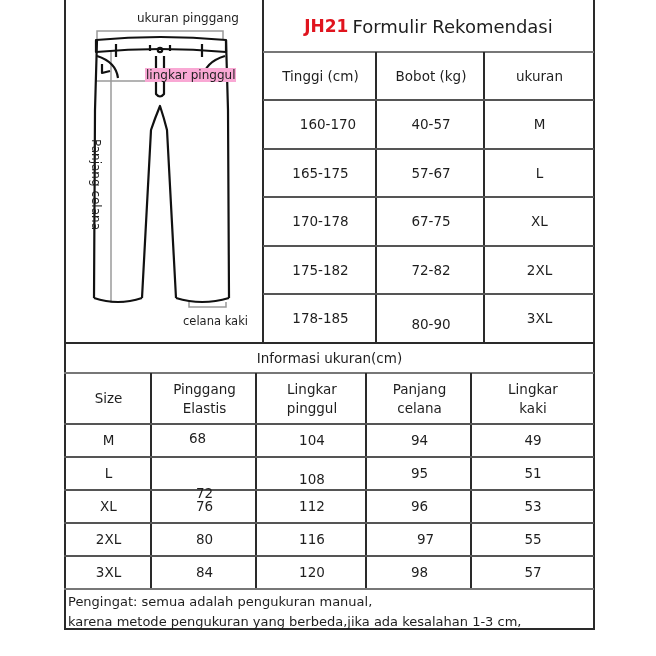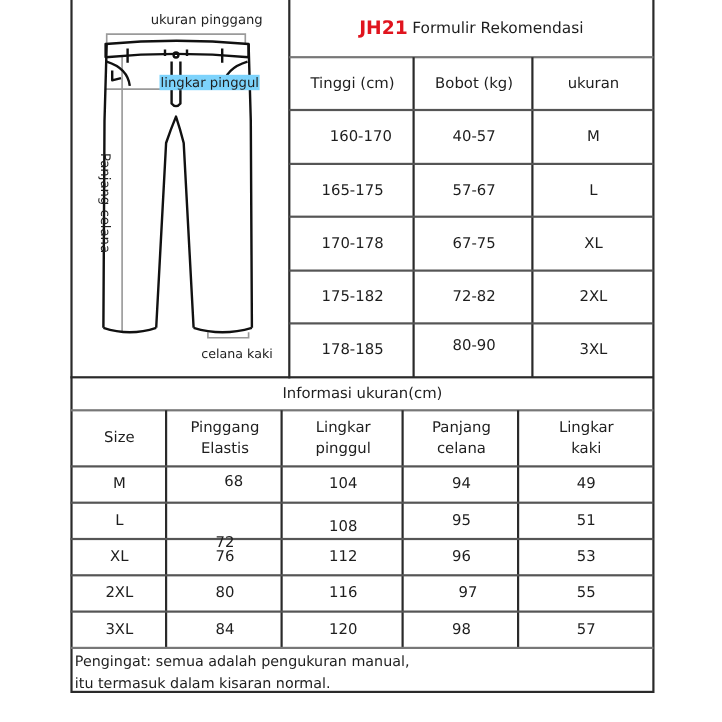--- a/index.html
+++ b/index.html
@@ -5,21 +5,21 @@
   html, body { margin:0; padding:0; background:#ffffff; }
   body { width:656px; height:656px; position:relative; overflow:hidden;
          font-family:"DejaVu Sans", sans-serif; color:#1a1a1a; }
   .abs { position:absolute; box-sizing:border-box; }
   .cell { position:absolute; box-sizing:border-box; display:flex; align-items:center; justify-content:center;
           text-align:center; font-size:13.5px; line-height:19px; color:#1e1e1e; }
   .hline { position:absolute; height:2px; background:#555; }
   .vline { position:absolute; width:2px; background:#2a2a2a; }
   .frame { position:absolute; border:2px solid #2a2a2a; box-sizing:border-box; }
   .title-red { color:#e0141e; font-weight:bold; font-size:17px; margin-right:4px; }
-  .title-rest { font-size:14px; }
+  .title-rest { font-size:18px; }
   .note { position:absolute; left:68px; top:592px; font-size:13px; line-height:19.5px; color:#1e1e1e; }
   .note div { white-space:nowrap; }
   .lbl { position:absolute; font-size:11.5px; color:#1e1e1e; white-space:nowrap; }
 </style>
 </head>
 <body>
 
 <div class="frame" style="left:64px; top:-2px; width:531px; height:632px;"></div>
 
 <div class="abs" style="left:66px; top:0; width:197px; height:343px;">
@@ -54,21 +54,21 @@
 
       <path d="M160 40 L162 110 L163 298"></path>
 
       <path d="M28 298 Q52 306 76 298"></path>
       <path d="M110 298 Q136 306 163 298"></path>
 
       <path d="M76 298 L85 130 Q89 118 94 106 Q98 118 101 130 L110 298"></path>
     </g>
   </svg>
   <div class="lbl" style="left:71px; top:11px; font-size:12px;">ukuran pinggang</div>
-  <div class="lbl" style="left:79px; top:68px; font-size:12px; background:#7dd3fc; padding:0 1px;">lingkar pinggul</div>
+  <div class="lbl" style="left:79px; top:68px; font-size:12px; background:#f9a8d4; padding:0 1px;">lingkar pinggul</div>
   <div class="lbl" style="left:-10px; top:172px; transform:rotate(90deg); transform-origin:center; width:80px; text-align:center; font-size:12px;">Panjang celana</div>
   <div class="lbl" style="left:117px; top:314px;">celana kaki</div>
 </div>
 
 <div class="vline" style="left:262px; top:0; height:344px;"></div>
 
 <div class="cell" style="left:264px; top:0; width:329px; height:52px;">
   <span class="title-red">JH21</span>
   <span class="title-rest">Formulir Rekomendasi</span>
 </div>
@@ -91,21 +91,21 @@
     <div class="cell" style="left: 265px; top: 149px; width: 111px; height: 48px;">165-175</div>
     <div class="cell" style="left: 378px; top: 149px; width: 106px; height: 48px;">57-67</div>
     <div class="cell" style="left: 486px; top: 149px; width: 107px; height: 48px;">L</div>
     <div class="cell" style="left: 265px; top: 197px; width: 111px; height: 49px;">170-178</div>
     <div class="cell" style="left: 378px; top: 197px; width: 106px; height: 49px;">67-75</div>
     <div class="cell" style="left: 486px; top: 197px; width: 107px; height: 49px;">XL</div>
     <div class="cell" style="left: 265px; top: 246px; width: 111px; height: 48px;">175-182</div>
     <div class="cell" style="left: 378px; top: 246px; width: 106px; height: 48px;">72-82</div>
     <div class="cell" style="left: 486px; top: 246px; width: 107px; height: 48px;">2XL</div>
     <div class="cell" style="left: 265px; top: 294px; width: 111px; height: 49px;">178-185</div>
-    <div class="cell" style="left: 378px; top: 290px; width: 106px; height: 49px;">80-90</div>
+    <div class="cell" style="left: 378px; top: 300px; width: 106px; height: 49px;">80-90</div>
     <div class="cell" style="left: 486px; top: 294px; width: 107px; height: 49px;">3XL</div>
   </div>
 
 <div class="hline" style="left:64px; top:342px; width:530px; background:#2a2a2a;"></div>
 <div class="cell" style="left:66px; top:344px; width:527px; height:29px;">Informasi ukuran(cm)</div>
 <div class="hline" style="left:64px; top:372px; width:530px; background:#777;"></div>
 
 <div id="size-table">
     <div class="vline" style="left: 150px; top: 373px; height: 216px;"></div>
     <div class="vline" style="left: 255px; top: 373px; height: 216px;"></div>
@@ -129,21 +129,21 @@
     </div>
     <div class="cell" style="left: 368px; top: 373px; width: 103px; height: 51px; flex-direction: column;">
       <div style="">Panjang</div>
       <div style="">celana</div>
     </div>
     <div class="cell" style="left: 473px; top: 373px; width: 120px; height: 51px; flex-direction: column;">
       <div style="">Lingkar</div>
       <div style="">kaki</div>
     </div>
     <div class="cell" style="left: 66px; top: 424px; width: 85px; height: 33px;">M</div>
-    <div class="cell" style="left: 161px; top: 424px; width: 103px; height: 28px;">68</div>
+    <div class="cell" style="left: 146px; top: 424px; width: 103px; height: 28px;">68</div>
     <div class="cell" style="left: 258px; top: 424px; width: 108px; height: 33px;">104</div>
     <div class="cell" style="left: 368px; top: 424px; width: 103px; height: 33px;">94</div>
     <div class="cell" style="left: 473px; top: 424px; width: 120px; height: 33px;">49</div>
     <div class="cell" style="left: 66px; top: 457px; width: 85px; height: 33px;">L</div>
     <div class="cell" style="left: 153px; top: 477px; width: 103px; height: 33px;">72</div>
     <div class="cell" style="left: 258px; top: 457px; width: 108px; height: 45px;">108</div>
     <div class="cell" style="left: 368px; top: 457px; width: 103px; height: 33px;">95</div>
     <div class="cell" style="left: 473px; top: 457px; width: 120px; height: 33px;">51</div>
     <div class="cell" style="left: 66px; top: 490px; width: 85px; height: 33px;">XL</div>
     <div class="cell" style="left: 153px; top: 490px; width: 103px; height: 33px;">76</div>
@@ -158,14 +158,14 @@
     <div class="cell" style="left: 66px; top: 556px; width: 85px; height: 33px;">3XL</div>
     <div class="cell" style="left: 153px; top: 556px; width: 103px; height: 33px;">84</div>
     <div class="cell" style="left: 258px; top: 556px; width: 108px; height: 33px;">120</div>
     <div class="cell" style="left: 368px; top: 556px; width: 103px; height: 33px;">98</div>
     <div class="cell" style="left: 473px; top: 556px; width: 120px; height: 33px; border-radius: 16px;">57</div>
   </div>
 
 <div class="hline" style="left:64px; top:588px; width:530px; background:#777;"></div>
 <div class="note">
   <div>Pengingat: semua adalah pengukuran manual,</div>
-  <div>itu termasuk dalam kisaran normal.</div>
+  <div>karena metode pengukuran yang berbeda,jika ada kesalahan 1-3 cm,</div>
 </div>
 
 </body></html>

